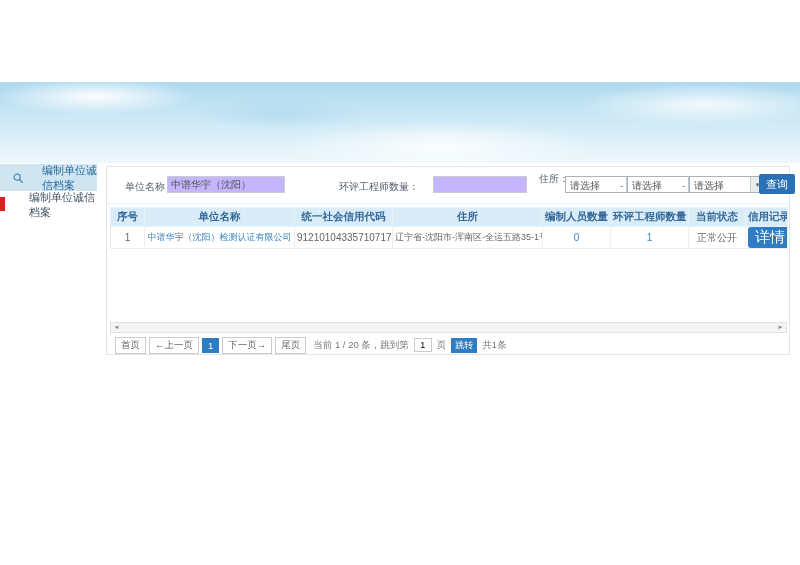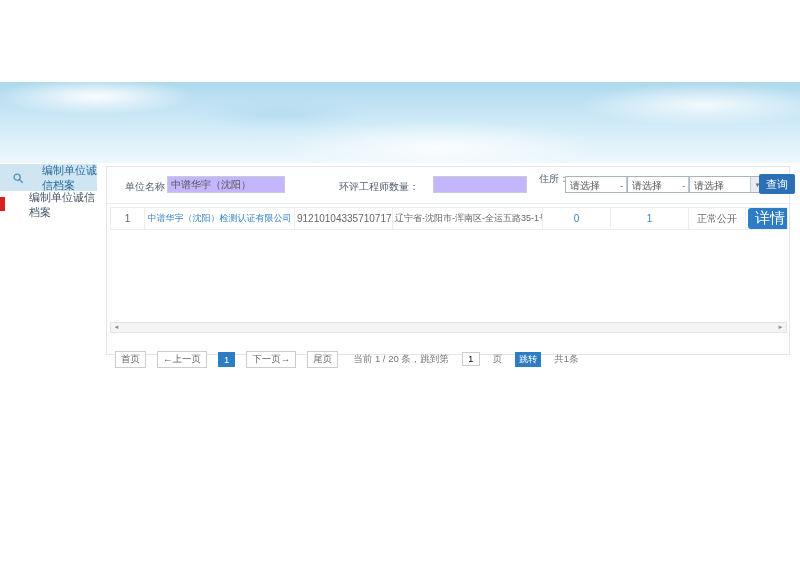--- a/index.html
+++ b/index.html
@@ -82,22 +82,22 @@
   
   .hscroll {
     position:absolute; left:3px; top:155px; width:677px; height:11px;
     background:#f4f4f4; border:1px solid #e2e2e2; box-sizing:border-box; cursor:pointer;
   }
   .hs-arrow { position:absolute; top:0; width:11px; height:9px; font-size:6px; color:#8a8a8a; text-align:center; line-height:9px; }
   .hs-left { left:0; } .hs-right { right:0; }
 
   
   .pagination {
-    position:absolute; left:8px; top:184px; height:16px; display:flex; align-items:center;
-    font-size:9.5px; color:#777; gap:11px; white-space:nowrap;
+    position:absolute; left:8px; top:170px; height:16px; display:flex; align-items:center;
+    font-size:9.5px; color:#777; gap:3px; white-space:nowrap;
   }
   .pg-btn { border:1px solid #ccc; background:#fff; padding:1px 5px; color:#666; cursor:pointer; }
   .pg-current { background:#2e7cc3; border:1px solid #2e7cc3; color:#fff; padding:1px 5px; }
   .pg-info { margin-left:4px; }
   .jump-input { width:16px; height:12px; border:1px solid #ccc; font-size:9px; text-align:center; padding:0; margin:0 2px; }
   .jump-btn { background:#2e7cc3; color:#fff; border:none; padding:1px 4px; font-size:9px; cursor:pointer; margin:0 2px; font-family:inherit; }
 </style>
 </head>
 <body>
 
@@ -149,20 +149,30 @@
       <col style="width:34px">
         <col style="width:150px">
         <col style="width:98px">
         <col style="width:150px">
       <col style="width:68px">
         <col style="width:78px">
         <col style="width:57px">
         <col style="width:42px">
     </colgroup>
     <tbody>
+        <tr>
+      <th>序号</th>
+      <th>单位名称</th>
+      <th>统一社会信用代码</th>
+      <th>住所</th>
+      <th>编制人员数量</th>
+      <th>环评工程师数量</th>
+      <th>当前状态</th>
+      <th>信用记录</th>
+    </tr>
     <tr>
       <td>1</td>
       <td class="t-sm"><span class="link">中谱华宇（沈阳）检测认证有限公司</span></td>
       <td>91210104335710717K</td>
       <td class="t-sm">辽宁省-沈阳市-浑南区-全运五路35-1号楼902</td>
       <td><span class="link">0</span></td>
       <td><span class="link">1</span></td>
       <td>正常公开</td>
       <td><span class="btn-detail">详情</span></td>
     </tr>

